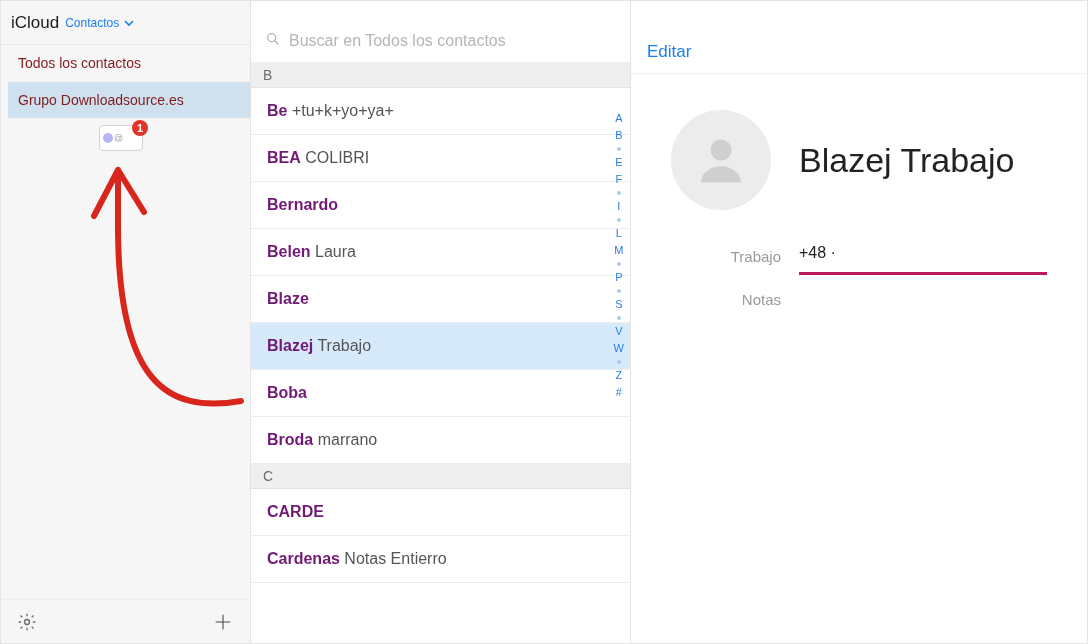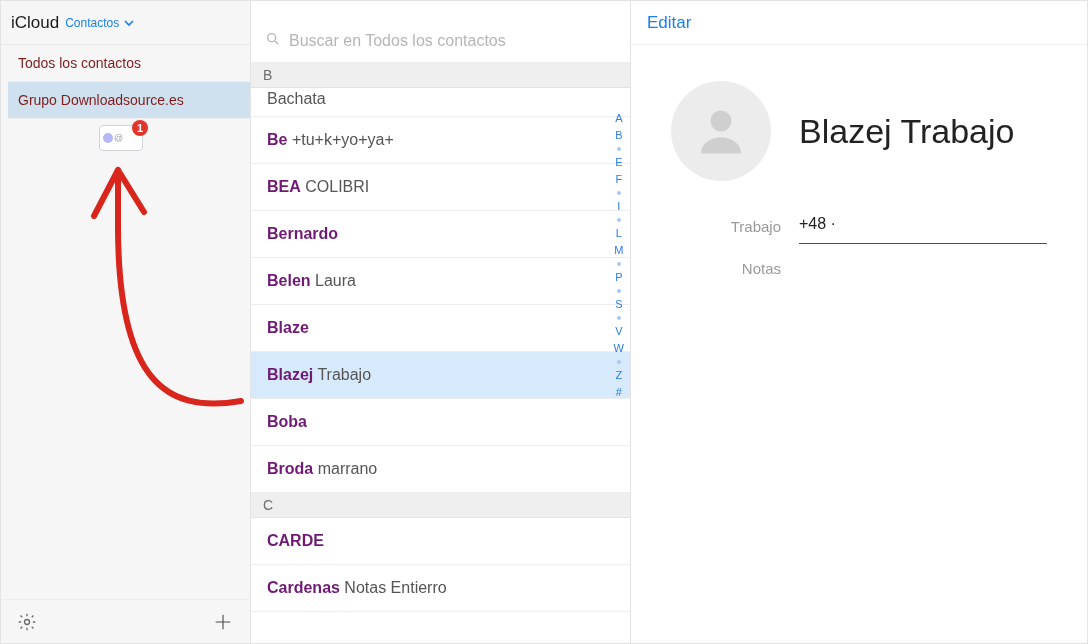--- a/index.html
+++ b/index.html
@@ -37,28 +37,28 @@
 .row.cut { padding-top:2px; padding-bottom:8px; color:#777;}
 .row .bold { font-weight:600; color:#701a75; }
 .row .rest { color:#555; }
 .row.selected { background:#d6eafc; }
 .alpha-index { position:absolute; right:6px; top:50px; display:flex; flex-direction:column; gap:6px; align-items:center;}
 .alpha-index span { font-size:11px; color:#2a7de1; line-height:1; }
 .alpha-index .dot { width:4px; height:4px; border-radius:50%; background:#a9c9ef; display:inline-block;}
 
 
 .detail { flex:1; display:flex; flex-direction:column; }
-.detail-header { height:44px; display:flex; align-items:center; padding:0 16px; border-bottom:1px solid #eee;}
+.detail-header { height:44px; display:flex; align-items:center; padding:0 16px; border-bottom:1px solid #eee;margin-top:29px;}
 .detail-header .edit { color:#1a7ff0; font-size:17px; cursor:pointer;}
 .profile { display:flex; align-items:center; gap:28px; padding:36px 40px 22px 40px;}
 .avatar { width:100px; height:100px; border-radius:50%; background:#ececec; display:flex; align-items:center; justify-content:center;}
 .name { font-size:34px; font-weight:300; color:#222;}
 .field-row { display:flex; align-items:center; padding:6px 40px 10px 40px; gap:18px;}
 .field-label { width:110px; text-align:right; color:#9a9a9a; font-size:15px;}
-.field-val { color:#222; font-size:16px; flex:1; border-bottom:1px solid #be185d; padding:6px 0 10px 0;}
+.field-val { color:#222; font-size:16px; flex:1; border-bottom:3px solid #be185d; padding:6px 0 10px 0;}
 .notes-row .field-val { border-bottom:none; color:#9a9a9a;}
 </style>
 </head>
 <body>
 
 <div class="app">
 
   <div class="sidebar">
     <div class="sb-header">
       <span class="icloud">iCloud</span>
@@ -112,21 +112,20 @@
             <circle cx="10" cy="10" r="6"></circle>
             <path d="M20 20l-5-5"></path>
           </svg>
       </span>
       <input type="text" placeholder="Buscar en Todos los contactos" style="">
     </div>
 
     <div class="list-wrap">
       <div id="list-body">
           <div class="section-header">B</div>
-          <div class="row cut"><span class="bold"></span><span class="rest">Bachata</span></div>
           <div class="row"><span class="bold">Be</span><span class="rest"> +tu+k+yo+ya+</span></div>
           <div class="row"><span class="bold">BEA</span><span class="rest"> COLIBRI</span></div>
           <div class="row"><span class="bold">Bernardo</span><span class="rest"></span></div>
           <div class="row"><span class="bold">Belen</span><span class="rest"> Laura</span></div>
           <div class="row"><span class="bold">Blaze</span><span class="rest"></span></div>
           <div class="row selected"><span class="bold">Blazej</span><span class="rest"> Trabajo</span></div>
           <div class="row"><span class="bold">Boba</span><span class="rest"></span></div>
           <div class="row"><span class="bold">Broda</span><span class="rest"> marrano</span></div>
           <div class="section-header">C</div>
           <div class="row"><span class="bold">CARDE</span><span class="rest"></span></div>

